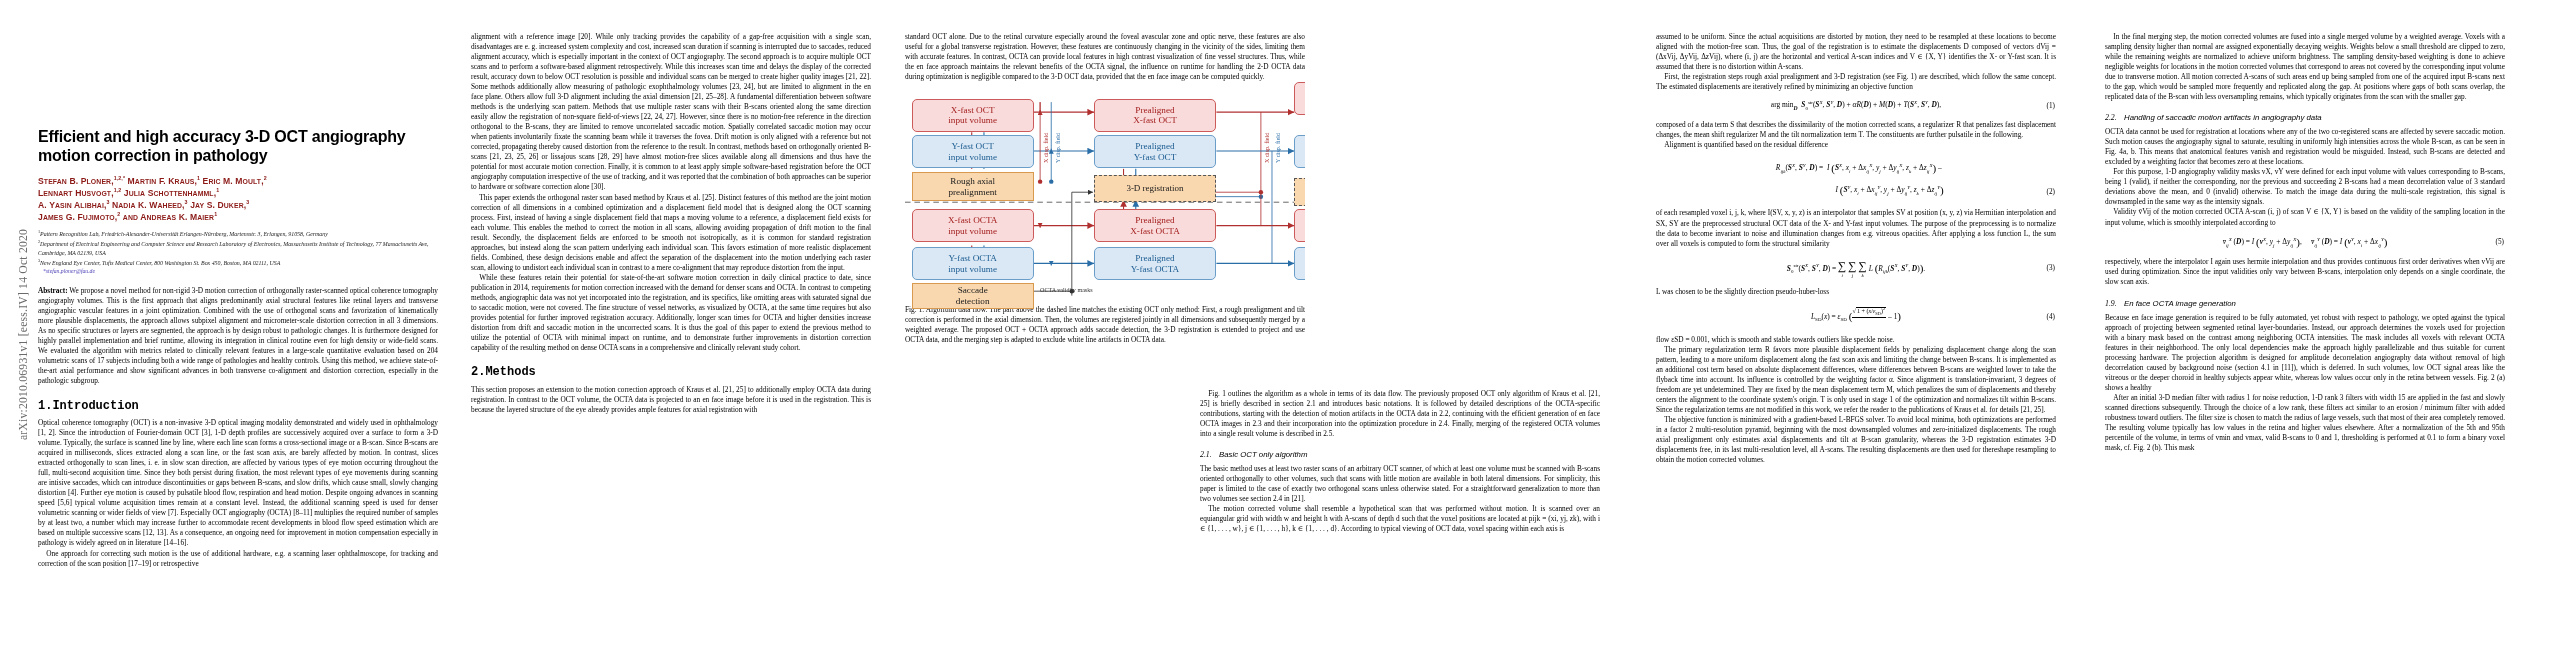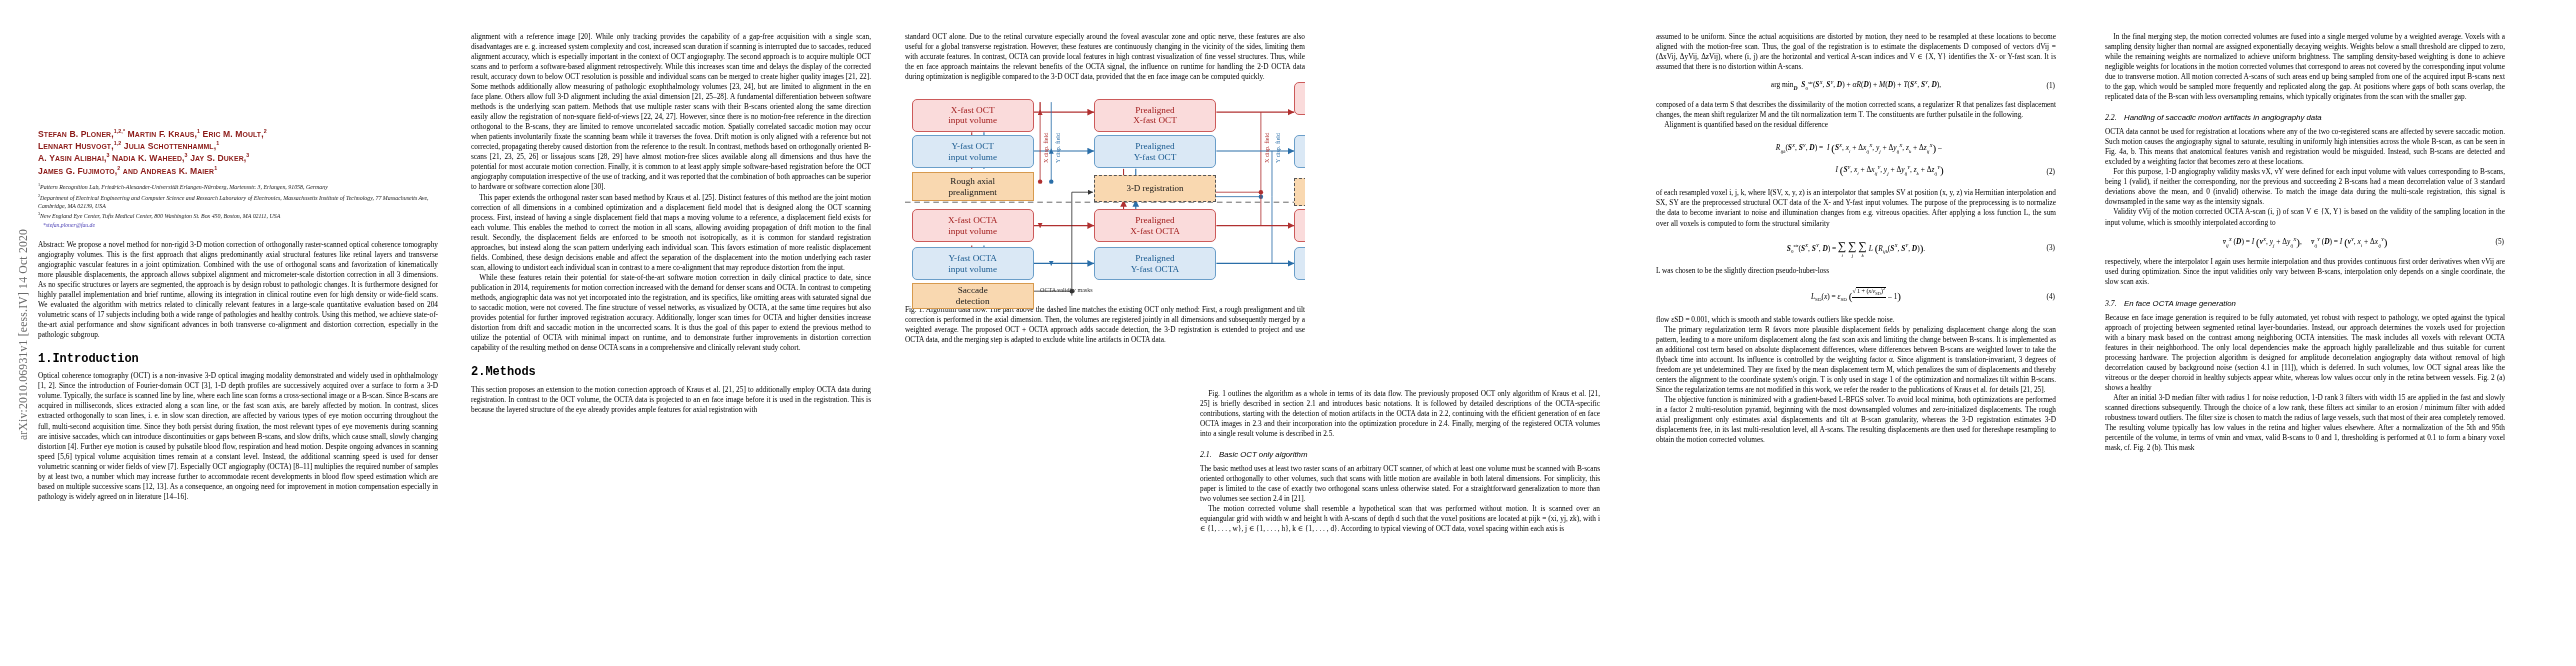--- a/index.html
+++ b/index.html
@@ -92,21 +92,21 @@
     margin: 0.6px 0 0 5px;
   }
 
   .abstract {
     font-size: 7.3px;
     line-height: 1.37;
     text-align: justify;
     margin: 12.2px 0 0 0;
     hyphens: auto;
   }
-  .abstract .lbl { font-weight: normal; }
+  .abstract .lbl { font-weight: bold; }
 
   h2.sec {
     font-family: Liberation Mono, monospace;
     font-weight: bold;
     font-size: 12px;
     margin: 12.2px 0 5.6px 0;
   }
   h2.sec .num { display: inline-block; min-width: 12.2px; }
   h3.subsec {
     font-family: "Liberation Sans", sans-serif;
@@ -208,20 +208,21 @@
 <body>
 
 <div class="arxiv-stamp">arXiv:2010.06931v1  [eess.IV]  14 Oct 2020</div>
 
 <div class="sheet">
 
   <div class="col col-1">
 
     <div style="height:96px"></div>
 
+    <h1 class="title">Efficient and high accuracy 3-D OCT angiography motion correction in pathology</h1>
 
     <div class="authors">
       <div>S<span style="font-size:6.9px">TEFAN</span> B. P<span style="font-size:6.9px">LONER</span>,<sup>1,2,*</sup> M<span style="font-size:6.9px">ARTIN</span> F. K<span style="font-size:6.9px">RAUS</span>,<sup>1</sup> E<span style="font-size:6.9px">RIC</span> M. M<span style="font-size:6.9px">OULT</span>,<sup>2</sup></div>
       <div>L<span style="font-size:6.9px">ENNART</span> H<span style="font-size:6.9px">USVOGT</span>,<sup>1,2</sup> J<span style="font-size:6.9px">ULIA</span> S<span style="font-size:6.9px">CHOTTENHAMML</span>,<sup>1</sup></div>
       <div>A. Y<span style="font-size:6.9px">ASIN</span> A<span style="font-size:6.9px">LIBHAI</span>,<sup>3</sup> N<span style="font-size:6.9px">ADIA</span> K. W<span style="font-size:6.9px">AHEED</span>,<sup>3</sup> J<span style="font-size:6.9px">AY</span> S. D<span style="font-size:6.9px">UKER</span>,<sup>3</sup></div>
       <div>J<span style="font-size:6.9px">AMES</span> G. F<span style="font-size:6.9px">UJIMOTO</span>,<sup>2</sup> <span style="font-size:6.9px">AND</span> A<span style="font-size:6.9px">NDREAS</span> K. M<span style="font-size:6.9px">AIER</span><sup>1</sup></div>
     </div>
 
     <div>
       <div class="affil"><sup>1</sup>Pattern Recognition Lab, Friedrich-Alexander-Universität Erlangen-Nürnberg, Martensstr. 3, Erlangen, 91058, Germany</div>
@@ -232,20 +233,21 @@
 
     <div class="abstract">
       <span class="lbl">Abstract:</span>
       <span>We propose a novel method for non-rigid 3-D motion correction of orthogonally raster-scanned optical coherence tomography angiography volumes. This is the first approach that aligns predominantly axial structural features like retinal layers and transverse angiographic vascular features in a joint optimization. Combined with the use of orthogonal scans and favorization of kinematically more plausible displacements, the approach allows subpixel alignment and micrometer-scale distortion correction in all 3 dimensions. As no specific structures or layers are segmented, the approach is by design robust to pathologic changes. It is furthermore designed for highly parallel implementation and brief runtime, allowing its integration in clinical routine even for high density or wide-field scans. We evaluated the algorithm with metrics related to clinically relevant features in a large-scale quantitative evaluation based on 204 volumetric scans of 17 subjects including both a wide range of pathologies and healthy controls. Using this method, we achieve state-of-the-art axial performance and show significant advances in both transverse co-alignment and distortion correction, especially in the pathologic subgroup.</span>
     </div>
 
     <h2 class="sec">
       <span class="num">1.</span><span>Introduction</span>
     </h2>
     <p class="body">Optical coherence tomography (OCT) is a non-invasive 3-D optical imaging modality demonstrated and widely used in ophthalmology [1, 2]. Since the introduction of Fourier-domain OCT [3], 1-D depth profiles are successively acquired over a surface to form a 3-D volume. Typically, the surface is scanned line by line, where each line scan forms a cross-sectional image or a B-scan. Since B-scans are acquired in milliseconds, slices extracted along a scan line, or the fast scan axis, are barely affected by motion. In contrast, slices extracted orthogonally to scan lines, i. e. in slow scan direction, are affected by various types of eye motion occurring throughout the full, multi-second acquisition time. Since they both persist during fixation, the most relevant types of eye movements during scanning are intisive saccades, which can introduce discontinuities or gaps between B-scans, and slow drifts, which cause small, slowly changing distortion [4]. Further eye motion is caused by pulsatile blood flow, respiration and head motion. Despite ongoing advances in scanning speed [5,6] typical volume acquisition times remain at a constant level. Instead, the additional scanning speed is used for denser volumetric scanning or wider fields of view [7]. Especially OCT angiography (OCTA) [8–11] multiplies the required number of samples by at least two, a number which may increase further to accommodate recent developments in blood flow speed estimation which are based on multiple successive scans [12, 13]. As a consequence, an ongoing need for improvement in motion compensation especially in pathology is widely agreed on in literature [14–16].</p>
+    <p class="body ind">One approach for correcting such motion is the use of additional hardware, e.g. a scanning laser ophthalmoscope, for tracking and correction of the scan position [17–19] or retrospective</p>
   </div>
 
   <div class="col col-2">
     <p class="body">alignment with a reference image [20]. While only tracking provides the capability of a gap-free acquisition with a single scan, disadvantages are e. g. increased system complexity and cost, increased scan duration if scanning is interrupted due to saccades, reduced alignment accuracy, which is especially important in the context of OCT angiography. The second approach is to acquire multiple OCT scans and to perform a software-based alignment retrospectively. While this increases scan time and delays the display of the corrected result, accuracy down to below OCT resolution is possible and individual scans can be merged to create higher quality images [21, 22]. Some methods additionally allow measuring of pathologic exophthalmology volumes [23, 24], but are limited to alignment in the en face plane. Others allow full 3-D alignment including the axial dimension [21, 25–28]. A fundamental differentiation between software methods is the underlying scan pattern. Methods that use multiple raster scans with their B-scans oriented along the same direction easily allow the registration of non-square field-of-views [22, 24, 27]. However, since there is no motion-free reference in the direction orthogonal to the B-scans, they are limited to remove uncorrelated saccadic motion. Spatially correlated saccadic motion may occur when patients involuntarily fixate the scanning beam while it traverses the fovea. Drift motion is only aligned with a reference but not corrected, propagating thereby caused distortion from the reference to the result. In contrast, methods based on orthogonally oriented B-scans [21, 23, 25, 26] or lissajous scans [28, 29] have almost motion-free slices available along all dimensions and thus have the potential for most accurate motion correction. Finally, it is common to at least apply simple software-based registration before the OCT angiography computation irrespective of the use of tracking, and it was reported that the combination of both approaches can be superior to hardware or software correction alone [30].</p>
     <p class="body ind">This paper extends the orthogonal raster scan based method by Kraus et al. [25]. Distinct features of this method are the joint motion correction of all dimensions in a combined optimization and a displacement field model that is designed along the OCT scanning process. First, instead of having a single displacement field that maps a moving volume to a reference, a displacement field exists for each volume. This enables the method to correct the motion in all scans, allowing avoiding propagation of drift motion to the final result. Secondly, the displacement fields are enforced to be smooth not isotropically, as it is common for standard registration approaches, but instead along the scan pattern underlying each individual scan. This favors estimation of more realistic displacement fields. Combined, these design decisions enable and affect the separation of the displacement into the motion underlying each raster scan, allowing to undistort each individual scan in contrast to a mere co-alignment that may reproduce distortion from the input.</p>
     <p class="body ind">While these features retain their potential for state-of-the-art software motion correction in daily clinical practice to date, since publication in 2014, requirements for motion correction increased with the demand for denser scans and OCTA. In contrast to competing methods, angiographic data was not yet incorporated into the registration, and its specifics, like omitting areas with saturated signal due to saccadic motion, were not covered. The fine structure of vessel networks, as visualized by OCTA, at the same time requires but also provides potential for further improved registration accuracy. Additionally, longer scan times for OCTA and higher densities increase distortion from drift and saccadic motion in the uncorrected scans. It is thus the goal of this paper to extend the previous method to utilize the potential of OCTA with minimal impact on runtime, and to demonstrate further improvements in distortion correction capability of the resulting method on dense OCTA scans in a comprehensive and clinically relevant study cohort.</p>
 
     <h2 class="sec">
       <span class="num">2.</span><span>Methods</span>
     </h2>
@@ -388,20 +390,21 @@
 
     <h3 class="subsec">
       <span class="num">2.1.</span><span>Basic OCT only algorithm</span>
     </h3>
     <p class="body">The basic method uses at least two raster scans of an arbitrary OCT scanner, of which at least one volume must be scanned with B-scans oriented orthogonally to other volumes, such that scans with little motion are available in both lateral dimensions. For simplicity, this paper is limited to the case of exactly two orthogonal scans unless otherwise stated. For a straightforward generalization to more than two volumes see section 2.4 in [21].</p>
     <p class="body ind">The motion corrected volume shall resemble a hypothetical scan that was performed without motion. It is scanned over an equiangular grid with width w and height h with A-scans of depth d such that the voxel positions are located at pijk = (xi, yj, zk), with i ∈ {1, . . . , w}, j ∈ {1, . . . , h}, k ∈ {1, . . . , d}. According to typical viewing of OCT data, voxel spacing within each axis is</p>
   </div>
 
   <div class="col col-4">
     <p class="body">assumed to be uniform. Since the actual acquisitions are distorted by motion, they need to be resampled at these locations to become aligned with the motion-free scan. Thus, the goal of the registration is to estimate the displacements D composed of vectors dVij = (ΔxVij, ΔyVij, ΔzVij), where (i, j) are the horizontal and vertical A-scan indices and V ∈ {X, Y} identifies the X- or Y-fast scan. It is assumed that there is no distortion within A-scans.</p>
+    <p class="body ind">First, the registration steps rough axial prealignment and 3-D registration (see Fig. 1) are described, which follow the same concept. The estimated displacements are iteratively refined by minimizing an objective function</p>
 
     <div class="eq">
       arg min<sub class="mb" style="font-size:5.6px">D</sub>&nbsp; <span class="mb">S</span><sub style="font-size:5px">0</sub><sup style="font-size:5px">str</sup>(<span class="mb">S</span><sup style="font-size:5px" class="mi">X</sup>, <span class="mb">S</span><sup style="font-size:5px" class="mi">Y</sup>, <span class="mb">D</span>) + <span class="mi">α</span><span class="mi">R</span>(<span class="mb">D</span>) + <span class="mi">M</span>(<span class="mb">D</span>) + <span class="mi">T</span>(<span class="mb">S</span><sup style="font-size:5px" class="mi">X</sup>, <span class="mb">S</span><sup style="font-size:5px" class="mi">Y</sup>, <span class="mb">D</span>),
       <span class="tag">(1)</span>
     </div>
 
     <p class="body">composed of a data term S that describes the dissimilarity of the motion corrected scans, a regularizer R that penalizes fast displacement changes, the mean shift regularizer M and the tilt normalization term T. The constituents are further pulsatile in the following.</p>
     <p class="body ind">Alignment is quantified based on the residual difference</p>
 
     <div class="eq" style="text-align:center; line-height:2.0">
@@ -453,20 +456,20 @@
 
     <div class="eq" style="margin:6.7px 0">
       <span class="mi">v̄</span><sub style="font-size:5px" class="mi">ij</sub><sup style="font-size:5px" class="mi">X</sup> (<span class="mb">D</span>) = <span class="mi">I</span> <span class="big">(</span><span class="mb">v</span><sup style="font-size:5px" class="mi">X</sup>, <span class="mi">y</span><sub style="font-size:5px" class="mi">j</sub> + Δ<span class="mi">y</span><sub style="font-size:5px" class="mi">ij</sub><sup style="font-size:5px" class="mi">X</sup><span class="big">)</span>,&nbsp;&nbsp;&nbsp;&nbsp;
       <span class="mi">v̄</span><sub style="font-size:5px" class="mi">ij</sub><sup style="font-size:5px" class="mi">Y</sup> (<span class="mb">D</span>) = <span class="mi">I</span> <span class="big">(</span><span class="mb">v</span><sup style="font-size:5px" class="mi">Y</sup>, <span class="mi">x</span><sub style="font-size:5px" class="mi">i</sub> + Δ<span class="mi">x</span><sub style="font-size:5px" class="mi">ij</sub><sup style="font-size:5px" class="mi">Y</sup><span class="big">)</span>
       <span class="tag">(5)</span>
     </div>
 
     <p class="body">respectively, where the interpolator I again uses hermite interpolation and thus provides continuous first order derivatives when vVij are used during optimization. Since the input validities only vary between B-scans, interpolation only depends on a single coordinate, the slow scan axis.</p>
 
     <h3 class="subsec">
-      <span class="num">3.7.</span><span>En face OCTA image generation</span>
+      <span class="num">1.9.</span><span>En face OCTA image generation</span>
     </h3>
     <p class="body">Because en face image generation is required to be fully automated, yet robust with respect to pathology, we opted against the typical approach of projecting between segmented retinal layer-boundaries. Instead, our approach determines the voxels used for projection with a binary mask based on the contrast among neighboring OCTA intensities. The mask includes all voxels with relevant OCTA features in their neighborhood. The only local dependencies make the approach highly parallelizable and thus suitable for current processing hardware. The projection algorithm is designed for amplitude decorrelation angiography data without removal of high decorrelation caused by background noise (section 4.1 in [11]), which is deferred. In such volumes, low OCT signal areas like the vitreous or the deeper choroid in healthy subjects appear white, whereas low values occur only in the retina between vessels. Fig. 2 (a) shows a healthy</p>
     <p class="body ind">After an initial 3-D median filter with radius 1 for noise reduction, 1-D rank 3 filters with width 15 are applied in the fast and slowly scanned directions subsequently. Through the choice of a low rank, these filters act similar to an erosion / minimum filter with added robustness toward outliers. The filter size is chosen to match the radius of large vessels, such that most of their area completely removed. The resulting volume typically has low values in the retina and higher values elsewhere. After a normalization of the 5th and 95th percentile of the volume, in terms of vmin and vmax, valid B-scans to 0 and 1, thresholding is performed at 0.1 to form a binary voxel mask, cf. Fig. 2 (b). This mask</p>
   </div>
 
 </div>
 
 
 </body></html>

